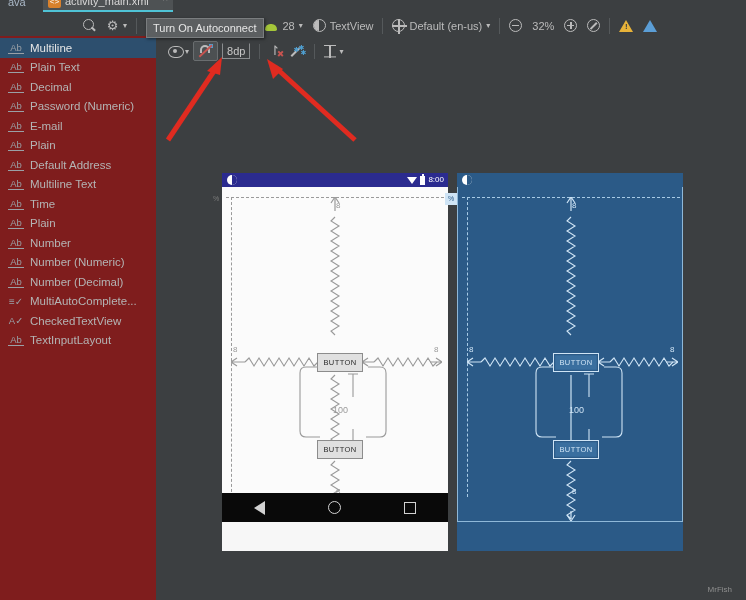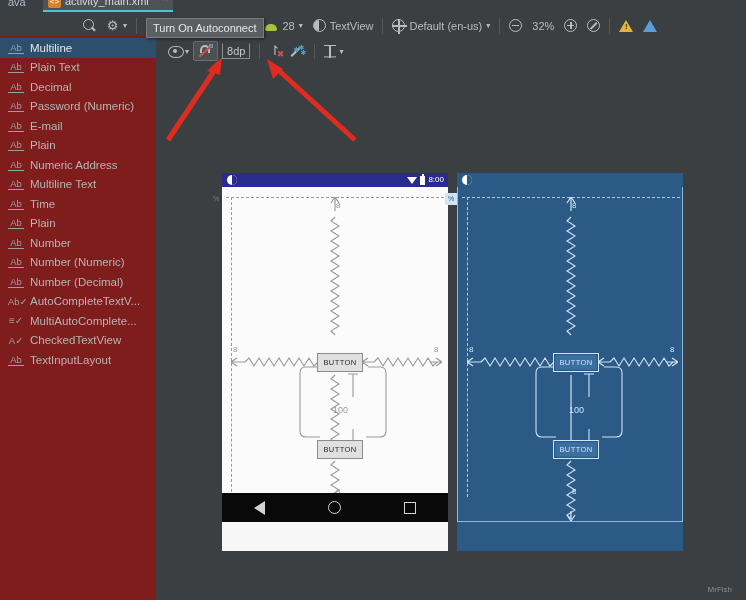--- a/index.html
+++ b/index.html
@@ -448,21 +448,21 @@
       <div class="pal-item">
         <span class="pal-ico">Ab</span>
         <span>E-mail</span>
       </div>
       <div class="pal-item">
         <span class="pal-ico">Ab</span>
         <span>Plain</span>
       </div>
       <div class="pal-item">
         <span class="pal-ico">Ab</span>
-        <span>Numeric Address</span>
+        <span>Default Address</span>
       </div>
       <div class="pal-item">
         <span class="pal-ico">Ab</span>
         <span>Multiline Text</span>
       </div>
       <div class="pal-item">
         <span class="pal-ico">Ab</span>
         <span>Time</span>
       </div>
       <div class="pal-item">
@@ -473,24 +473,20 @@
         <span class="pal-ico">Ab</span>
         <span>Number</span>
       </div>
       <div class="pal-item">
         <span class="pal-ico">Ab</span>
         <span>Number (Numeric)</span>
       </div>
       <div class="pal-item">
         <span class="pal-ico">Ab</span>
         <span>Number (Decimal)</span>
-      </div>
-      <div class="pal-item">
-        <span class="pal-ico nounder">Ab✓</span>
-        <span>AutoCompleteTextV...</span>
       </div>
       <div class="pal-item">
         <span class="pal-ico lines">≡✓</span>
         <span>MultiAutoComplete...</span>
       </div>
       <div class="pal-item">
         <span class="pal-ico nounder">A✓</span>
         <span>CheckedTextView</span>
       </div>
       <div class="pal-item">

